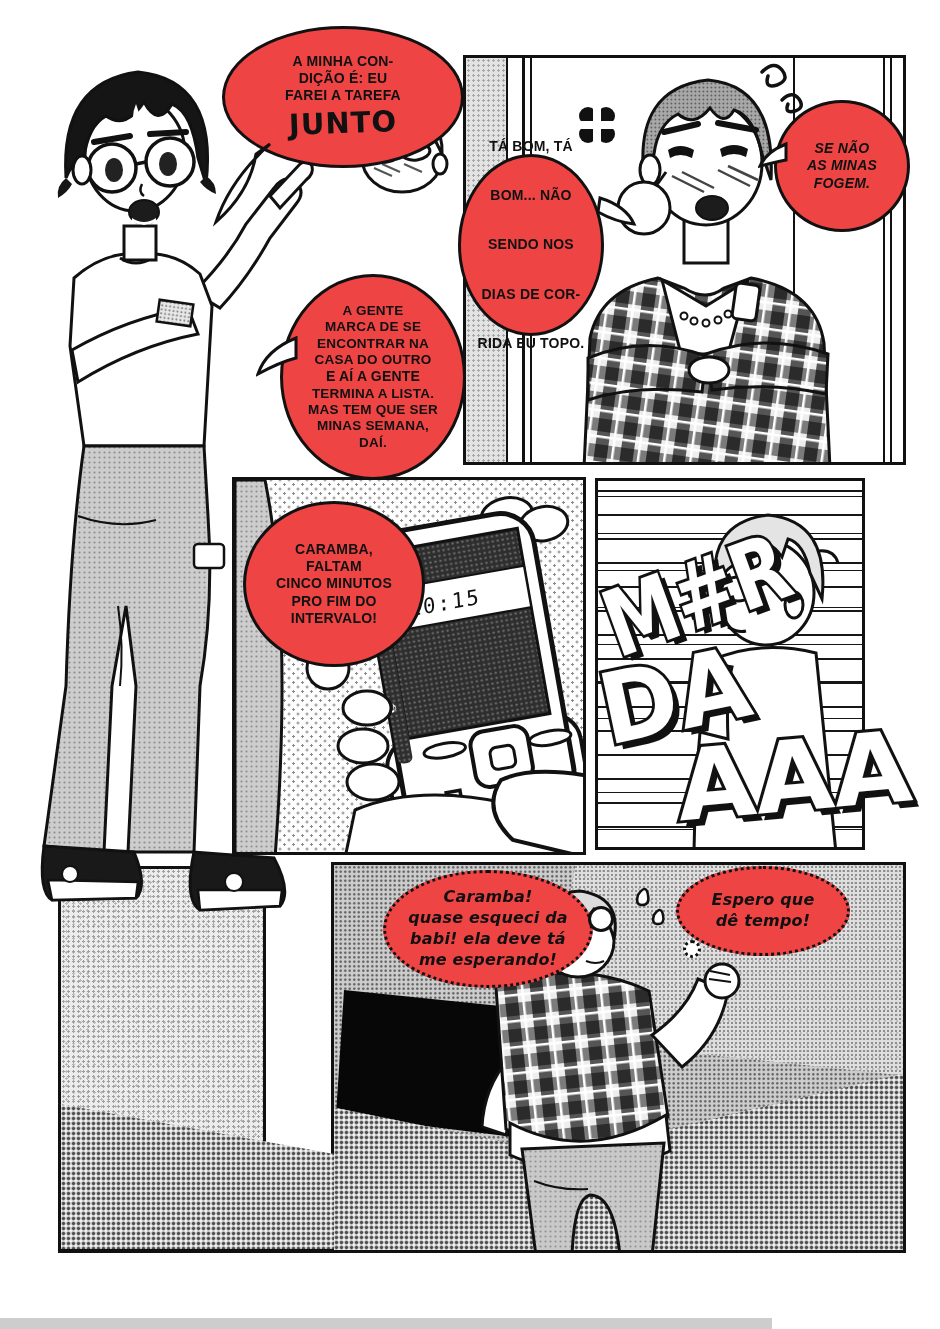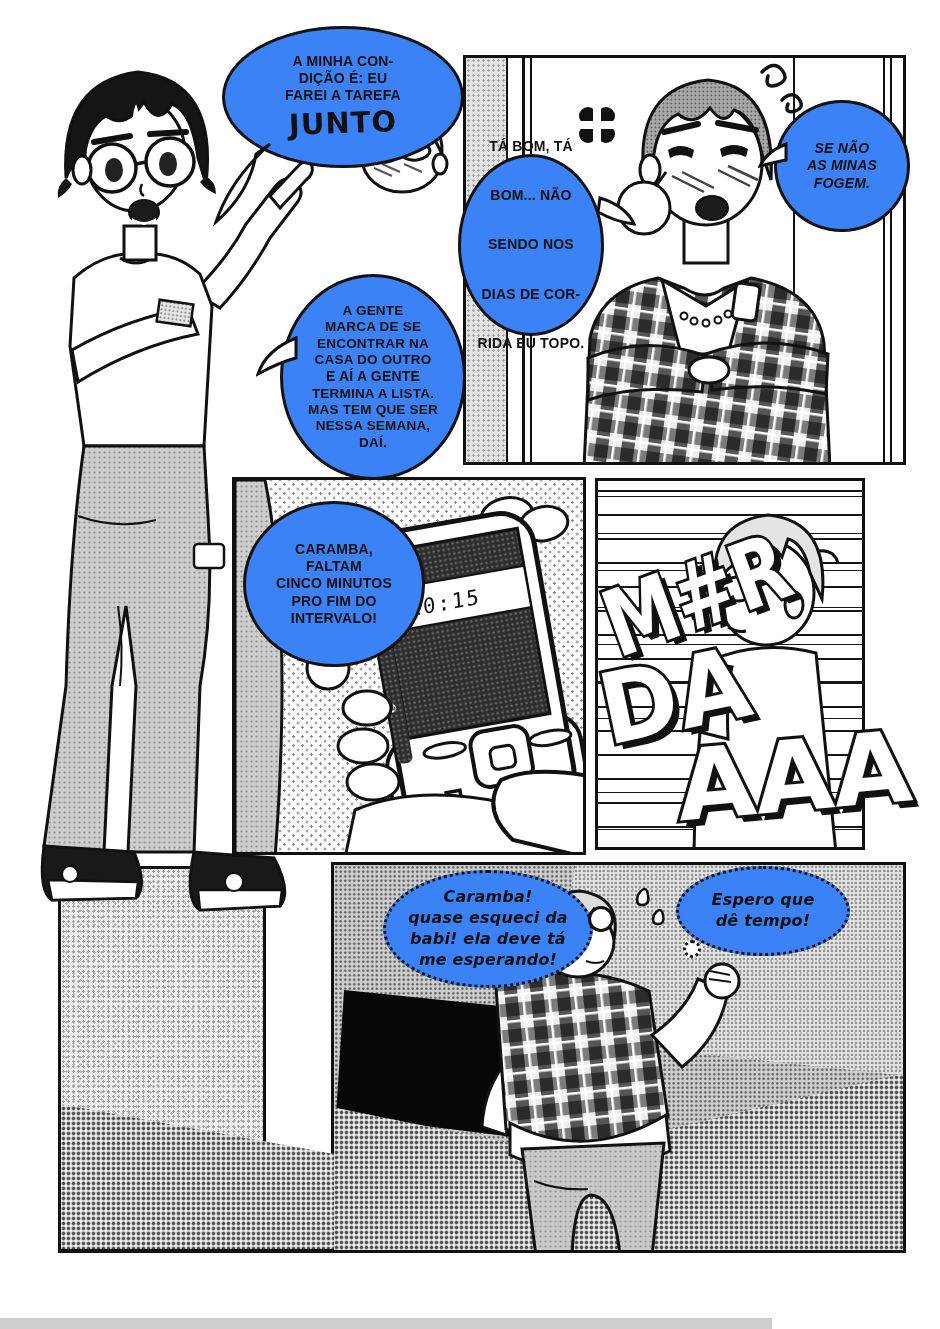--- a/index.html
+++ b/index.html
@@ -21,21 +21,21 @@
   .gravel{background-color:#dedede;
     background-image:radial-gradient(#8f8f8f .9px,transparent 1.1px),radial-gradient(#bdbdbd .9px,transparent 1.1px);
     background-size:4px 4px,6px 6px;background-position:0 0,2px 3px;}
   .wall{background-color:#ececec;
     background-image:radial-gradient(#9f9f9f 1px,transparent 1.25px),radial-gradient(#b7b7b7 1px,transparent 1.25px);
     background-size:5px 5px,7px 7px;background-position:0 0,2px 3px;}
   .cobble{background-color:#bdbdbd;
     background-image:radial-gradient(#4e4e4e 1.3px,transparent 1.6px),radial-gradient(#fdfdfd 1.2px,transparent 1.5px);
     background-size:5px 5px,5px 5px;background-position:0 0,2.4px 2.4px;}
   
-  .bubble{position:absolute;background:#3b82f6;border:3px solid #111;border-radius:50%;
+  .bubble{position:absolute;background:#ef4444;border:3px solid #111;border-radius:50%;
     display:flex;flex-direction:column;justify-content:center;align-items:center;
     text-align:left;z-index:6;box-sizing:border-box;}
   .bubble .bl{font-weight:bold;font-size:14px;line-height:1.22;letter-spacing:.2px;white-space:nowrap;}
   .bubble .emph{font-family:"DejaVu Sans",sans-serif;font-weight:900;font-size:29px;
     letter-spacing:1px;transform:rotate(-2deg);margin-top:2px;}
   .thought{border:3px dotted #111;}
   .thought .bl{font-family:"DejaVu Sans",sans-serif;font-style:italic;font-weight:700;font-size:16px;line-height:1.3;}
   .tail{position:absolute;z-index:7;}
   .trail-circle{position:absolute;background:#fff;border:3px solid #111;border-radius:50%;z-index:6;box-sizing:border-box;}
   .trail-circle.dotted{border-style:dotted;}
@@ -351,21 +351,21 @@
   </svg>
 
   <div class="bubble" style="left:280px;top:274px;width:186px;height:206px;">
     <div class="bl" style="font-size:13.5px">A GENTE</div>
     <div class="bl" style="font-size:13.5px">MARCA DE SE</div>
     <div class="bl" style="font-size:13.5px">ENCONTRAR NA</div>
     <div class="bl" style="font-size:13.5px">CASA DO OUTRO</div>
     <div class="bl" style="font-size:14px">E AÍ A GENTE</div>
     <div class="bl" style="font-size:13.5px">TERMINA A LISTA.</div>
     <div class="bl" style="font-size:13.5px">MAS TEM QUE SER</div>
-    <div class="bl" style="font-size:13.5px">NESSA SEMANA,</div>
+    <div class="bl" style="font-size:13.5px">MINAS SEMANA,</div>
     <div class="bl" style="font-size:13.5px">DAÍ.</div>
   </div>
   <svg class="tail" style="left:256px;top:330px;" width="42" height="48">
     <path d="M40,8 Q10,20 2,44 Q24,32 40,28 Z" fill="#fff" stroke="#111" stroke-width="3"></path>
   </svg>
 
   <div class="bubble" style="left:458px;top:154px;width:146px;height:182px;gap:32px;">
     <div class="bl">TÁ BOM, TÁ</div>
     <div class="bl">BOM... NÃO</div>
     <div class="bl">SENDO NOS</div>

